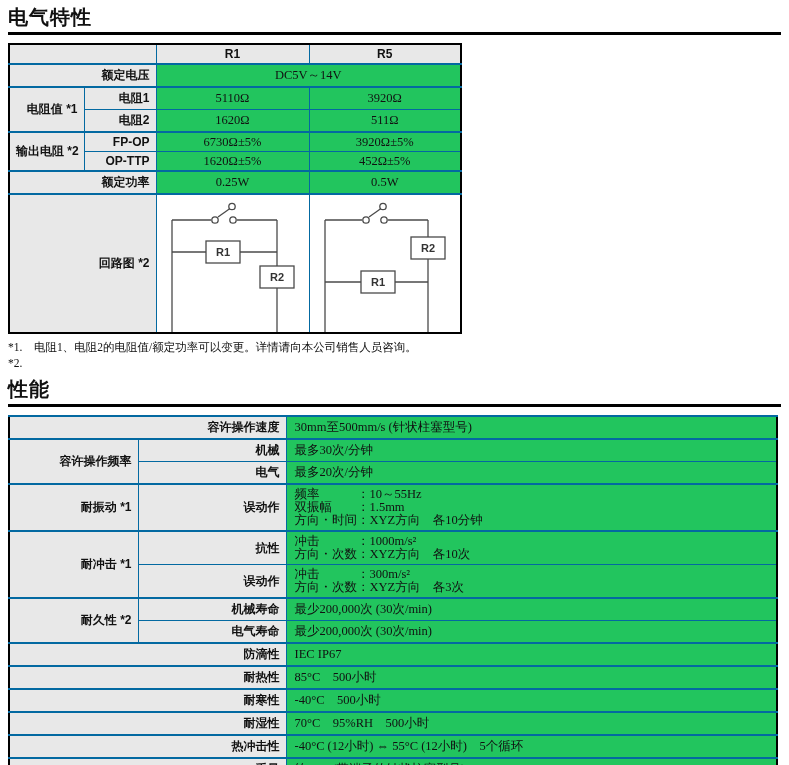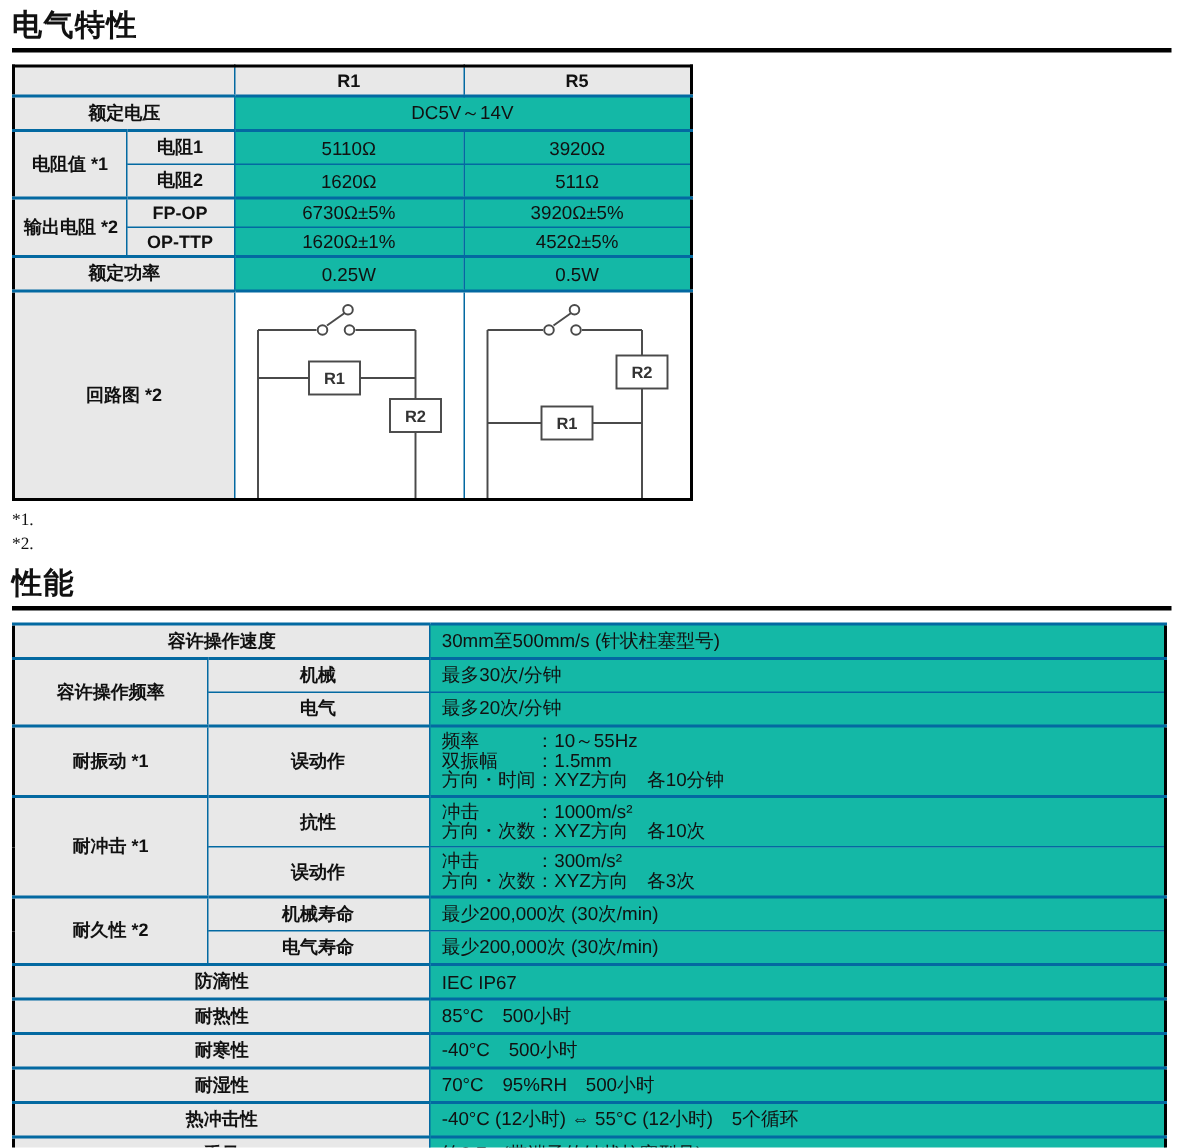--- a/index.html
+++ b/index.html
@@ -13,25 +13,25 @@
     border-bottom:3px solid #000; margin-bottom:8px;
   }
   .section-title.second{ margin-top:6px; }
 
   table{ border-collapse:collapse; table-layout:fixed; border:2px solid #000; }
   td{ border:1px solid #0369a1; vertical-align:middle; }
   tr.grp td{ border-top-width:2px; }
 
   .lbl{
     background:#e8e8e8; font-weight:bold; font-size:12px;
-    padding:2px 6px; text-align:center; white-space:nowrap;
+    padding:2px 6px; text-align:right; white-space:nowrap;
   }
   .val{
-    font-family:Liberation Sans, sans-serif;
-    font-size:12.5px; background:#14b8a6;
+    font-family:Liberation Serif, serif;
+    font-size:12.5px; background:#22c55e;
   }
 
   
   #t1{ width:452px; }
   #t1 tr{ height:19px; }
   #t1 tr.hdr, #t1 tr.rv{ height:20px; }
   #t1 .ctr{ text-align:center; }
   #t1 .val{ text-align:center; padding:1px 4px; }
   #t1 .circ{ height:138px; padding:0; vertical-align:top; background:#fff; }
   #t1 svg{ display:block; }
@@ -92,21 +92,21 @@
         <td class="val">511Ω</td>
       </tr>
       <tr class="grp">
         <td class="lbl" rowspan="2">输出电阻 *2</td>
         <td class="lbl">FP-OP</td>
         <td class="val">6730Ω±5%</td>
         <td class="val">3920Ω±5%</td>
       </tr>
       <tr>
         <td class="lbl">OP-TTP</td>
-        <td class="val">1620Ω±1%</td>
+        <td class="val">1620Ω±5%</td>
         <td class="val">452Ω±5%</td>
       </tr>
       <tr class="grp">
         <td class="lbl" colspan="2">额定功率</td>
         <td class="val">0.25W</td>
         <td class="val">0.5W</td>
       </tr>
       <tr class="grp">
         <td class="lbl" colspan="2">回路图 *2</td>
         <td class="circ">
@@ -159,20 +159,21 @@
             </g>
           </svg>
         </td>
       </tr>
     </tbody>
   </table>
 
   <div class="fnotes">
     <div class="fnote">
       <span class="mk">*1.</span>
+      <span>电阻1、电阻2的电阻值/额定功率可以变更。详情请向本公司销售人员咨询。</span>
     </div>
     <div class="fnote">
       <span class="mk">*2.</span>
     </div>
   </div>
 
   <div class="section-title second">性能</div>
 
   <table id="t2">
     <colgroup>

